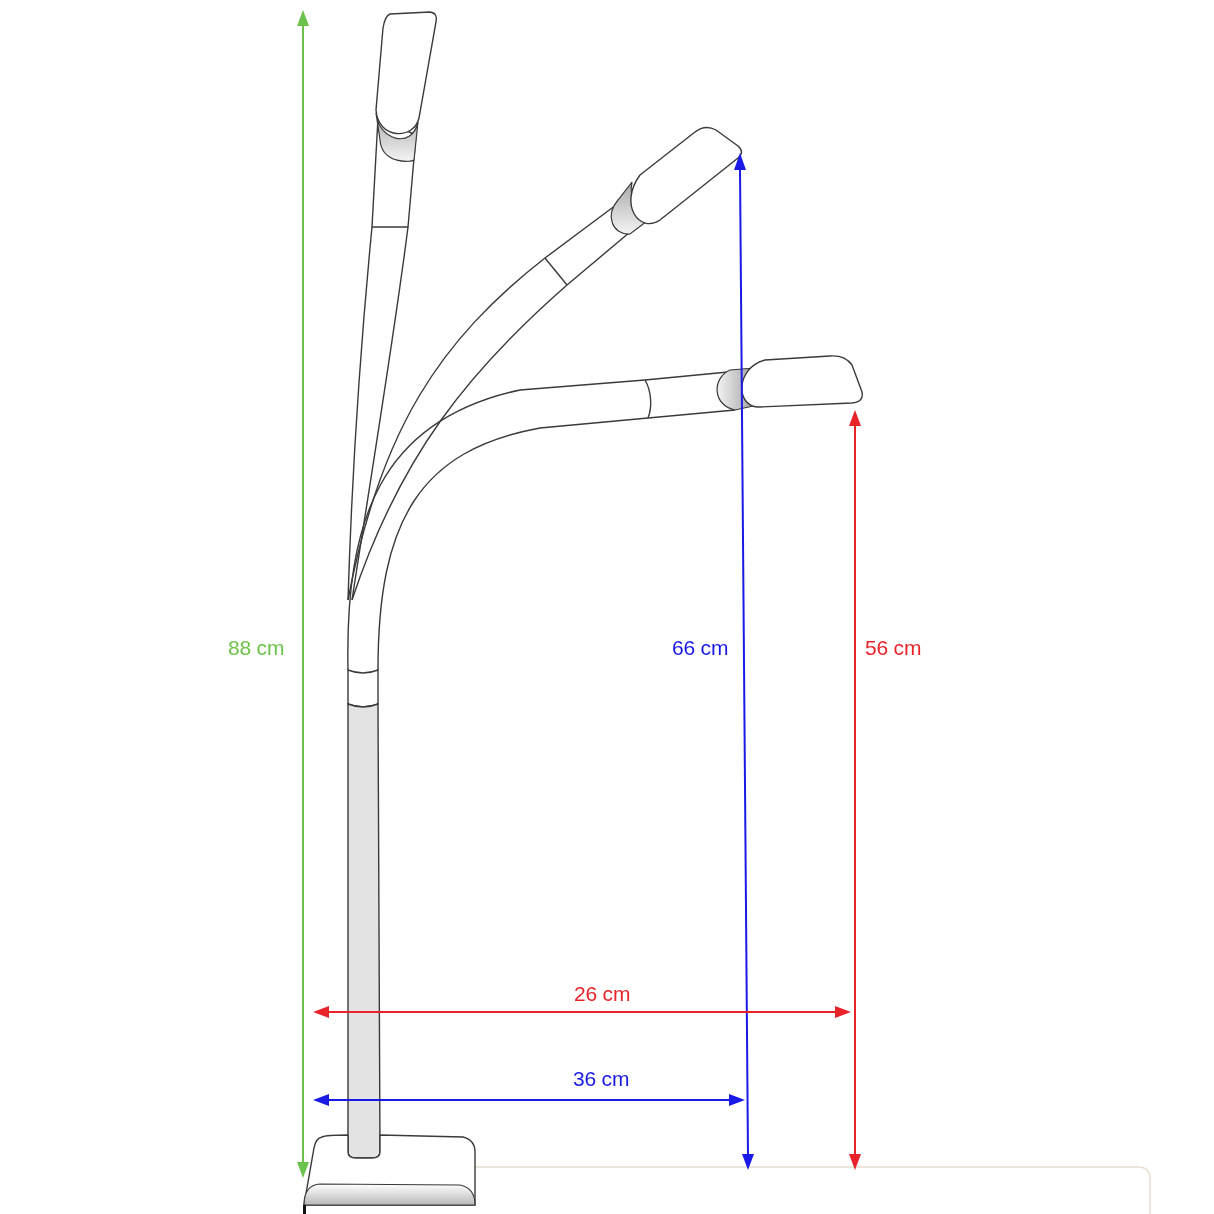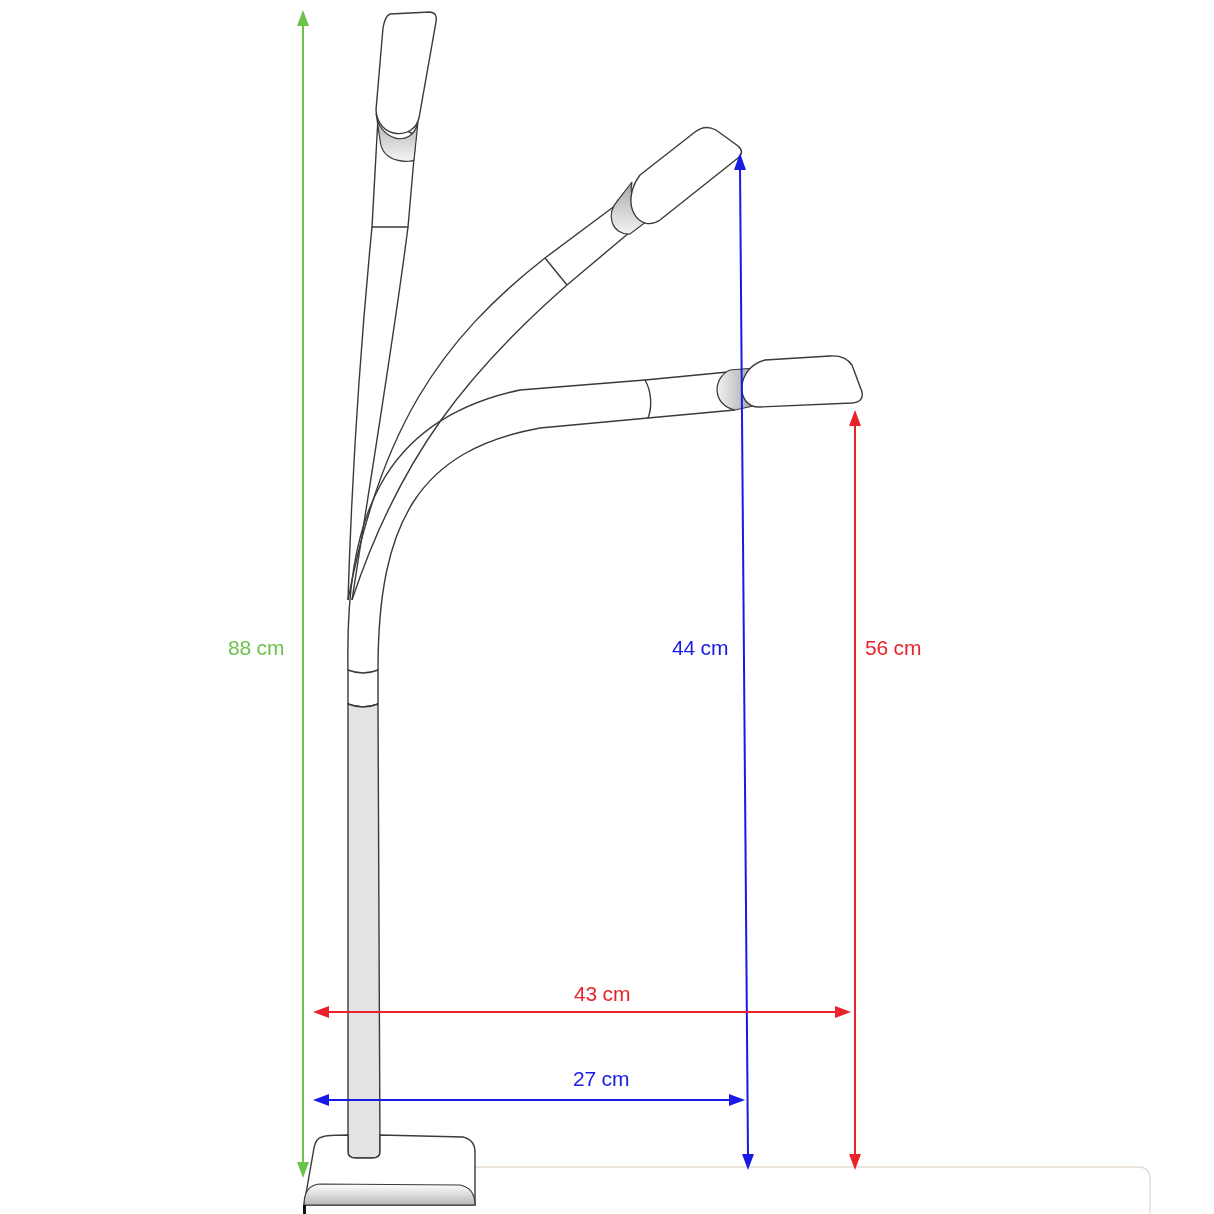--- a/index.html
+++ b/index.html
@@ -103,18 +103,18 @@
     </g>
 
     <g>
       <line x1="326" y1="1100" x2="732" y2="1100" stroke="#1a1ae6" stroke-width="2"></line>
       <polygon points="313,1100 329,1094 329,1106" fill="#1a1ae6"></polygon>
       <polygon points="745,1100 729,1094 729,1106" fill="#1a1ae6"></polygon>
     </g>
   </svg>
 
   <div class="label lbl-green" style="left:228px; top:636px;">88 cm</div>
-  <div class="label lbl-blue" style="left:672px; top:636px;">44 cm</div>
+  <div class="label lbl-blue" style="left:672px; top:636px;">66 cm</div>
   <div class="label lbl-red" style="left:865px; top:636px;text-align:right;">56 cm</div>
-  <div class="label lbl-red" style="left:574px; top:982px;">43 cm</div>
-  <div class="label lbl-blue" style="left:573px; top:1067px;">27 cm</div>
+  <div class="label lbl-red" style="left:574px; top:982px;">26 cm</div>
+  <div class="label lbl-blue" style="left:573px; top:1067px;">36 cm</div>
 
 </div>
 
 </body></html>

